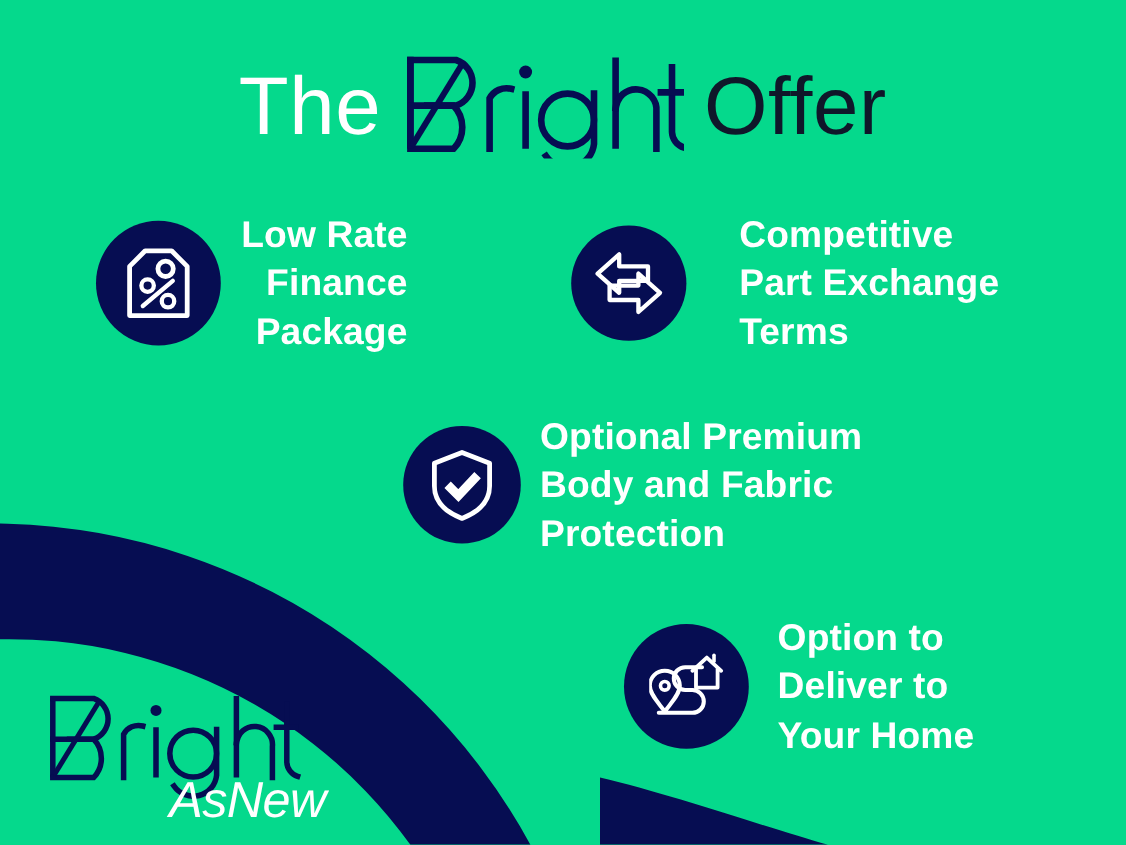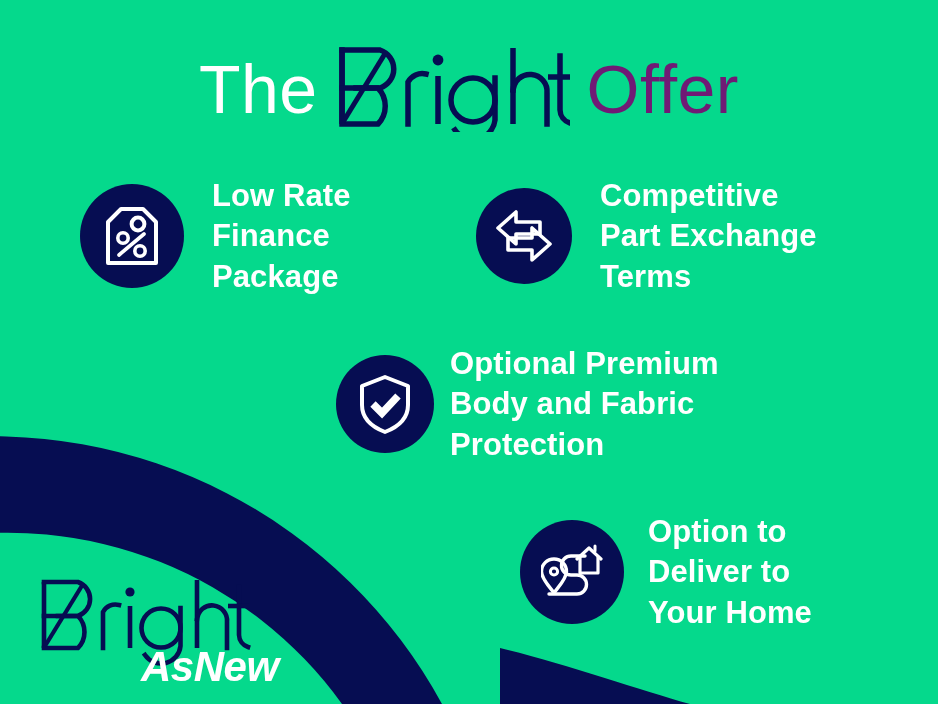--- a/index.html
+++ b/index.html
@@ -28,21 +28,21 @@
     text-align:center;
     white-space:nowrap;
     line-height:1;
   }
   .headline .word {
     font-size:68px;
     letter-spacing:0.5px;
     vertical-align:middle;
   }
   .headline .the   { color:#ffffff; font-weight:300; }
-  .headline .offer { color:#701a75; font-weight:300;margin-top:40px; }
+  .headline .offer { color:#0f172a; font-weight:300;margin-top:40px; }
   .headline .brightmark {
     display:inline-block;
     vertical-align:middle;
     margin:0 12px;
     position:relative;
     top:2px;
   }
 
   
   .feature { position:absolute; display:flex; align-items:center; }
@@ -57,39 +57,39 @@
     color:#ffffff;
     font-weight:bold;
     font-size:31px;
     line-height:1.30;
     letter-spacing:0.1px;
     white-space:pre-line;
   }
 
   #feature-finance  { left:80px;  top:176px; }
   #feature-finance  .badge { width:104px; height:104px; }
-  #feature-finance  .flabel { margin-left:28px; }
+  #feature-finance  .flabel { margin-left:17px;text-align:right; }
 
   #feature-exchange { left:476px; top:176px; }
   #feature-exchange .badge { width:96px;  height:96px; }
-  #feature-exchange .flabel { margin-left:28px; }
+  #feature-exchange .flabel { margin-left:44px; }
 
   #feature-protection { left:336px; top:344px; }
   #feature-protection .badge { width:98px; height:98px; }
   #feature-protection .flabel { margin-left:16px; }
 
   #feature-delivery { left:520px; top:512px; }
   #feature-delivery .badge { width:104px; height:104px; }
   #feature-delivery .flabel { margin-left:24px; }
 
   
   #footer-logo {
     position:absolute;
     left:38px; top:578px;
-    width:260px; height:110px;font-weight:bold;
+    width:260px; height:110px;
   }
   #footer-logo svg { display:block; }
 </style>
 </head>
 <body>
 
 <div id="stage">
 
   <svg class="bg-deco" viewBox="0 0 938 704" width="938" height="704" xmlns="http://www.w3.org/2000/svg" aria-hidden="true">
 

